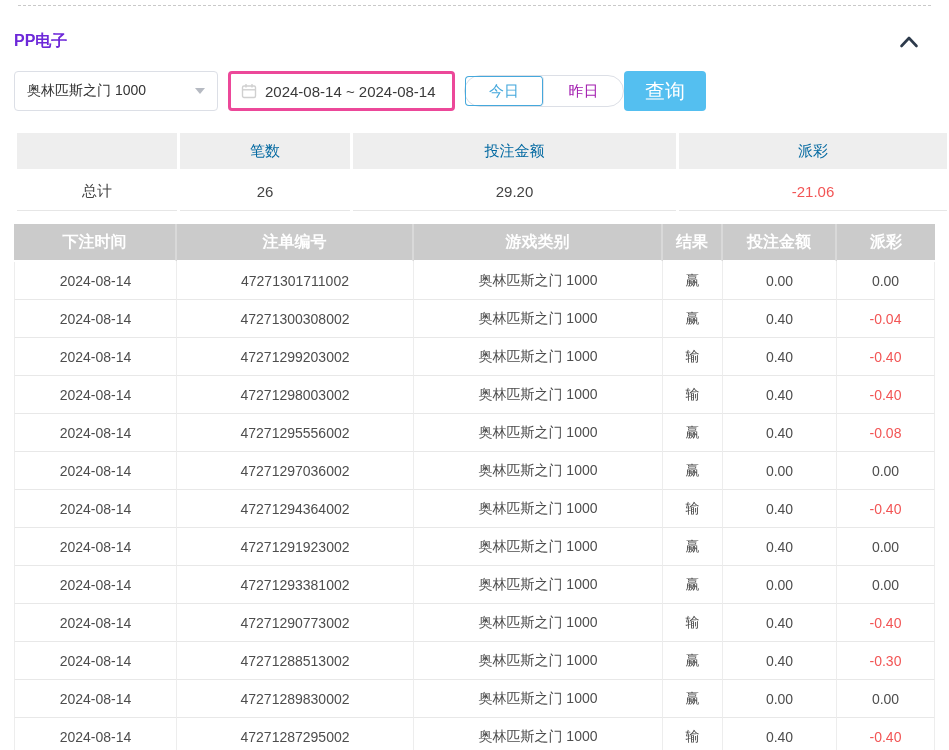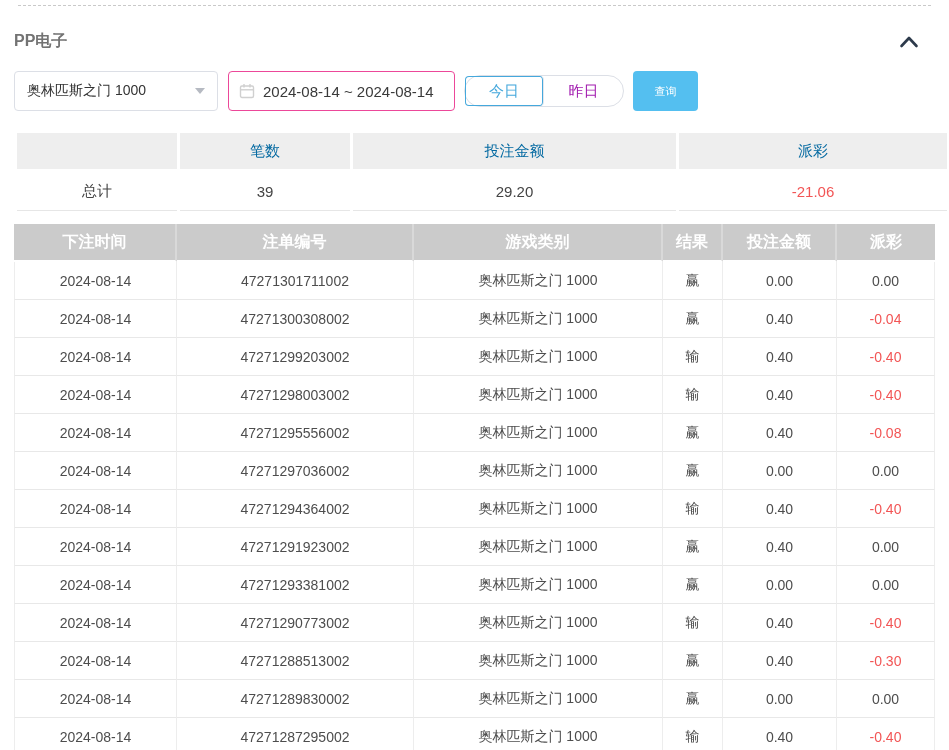--- a/index.html
+++ b/index.html
@@ -2,43 +2,43 @@
 <html><head>
 <meta charset="utf-8">
 <style>
   * { margin:0; padding:0; box-sizing:border-box; }
   html,body { width:949px; height:750px; background:#fff; overflow:hidden;
     font-family:"Liberation Sans","DejaVu Sans",sans-serif; }
 
   .top-dashed { margin:5px 18px 0 18px; border-top:1px dashed #c9c9c9; }
 
   .section-header { margin:25px 30px 0 14px; display:flex; align-items:center; justify-content:space-between; }
-  .section-title { font-size:16px; font-weight:bold; color:#737373; }
+  .section-title { font-size:16px; font-weight:bold; color:#6d28d9; }
   .collapse-btn { cursor:pointer; display:flex; align-items:center; }
 
   .filter-bar { margin:19px 14px 0; display:flex; align-items:center; }
 
   .select-box { width:204px; height:40px; border:1px solid #dcdfe6; border-radius:4px;
     display:flex; align-items:center; justify-content:space-between; padding:0 12px;
     font-size:14px; color:#333; cursor:pointer; background:#fff; }
   .caret-down { width:0; height:0; border-left:5px solid transparent; border-right:5px solid transparent;
     border-top:6px solid #b6bac2; }
 
-  .date-box { margin-left:10px; width:227px; height:40px; border:1px solid #ec4899; border-radius:4px;
+  .date-box { margin-left:10px; width:227px; height:40px; border:3px solid #ec4899; border-radius:4px;
     display:flex; align-items:center; padding:0 10px; font-size:15px; color:#3a3a3a; cursor:pointer; background:#fff; }
   .date-box .cal { margin-right:8px; display:flex; }
 
   .segmented { margin-left:9px; display:flex; height:32px; border:1px solid #dcdfe6; border-radius:16px; background:#fff; }
   .seg { width:79px; height:100%; background:transparent; border:none; border-right:1px solid #e4e7ed;
     font-size:15px; color:#a21caf; cursor:pointer; font-family:inherit; }
   .seg:last-child { border-right:none; }
   .seg.active { box-shadow: inset 0 0 0 1px #45a8dc; border-radius:4px; color:#45a8dc; }
 
-  .query-btn { margin-left:9px; width:65px; height:40px; border:none; border-radius:4px;
-    color:#fff; font-size:11px; cursor:pointer; font-family:inherit; }
+  .query-btn { width:82px; height:40px; border:none; border-radius:4px;
+    color:#fff; font-size:20px; cursor:pointer; font-family:inherit; }
 
   table { table-layout:fixed; border-collapse:separate; }
 
   .summary { margin:22px 14px 0; width:921px; border-spacing:3px 0; }
   .summary th { height:39px; background:#eeeeee; color:#0369a1; font-weight:normal; font-size:15px;
     text-align:center; border-bottom:3px solid #fff; }
   .summary td { height:39px; background:#fff; color:#444; font-size:15px; text-align:center;
     border-bottom:1px solid #e6e6e6; }
 
   .bets { margin:13px 14px 0; width:921px; border-spacing:0; }
@@ -102,21 +102,21 @@
       <tr>
         <th></th>
         <th>笔数</th>
         <th>投注金额</th>
         <th>派彩</th>
       </tr>
     </thead>
   <tbody>
       <tr>
         <td>总计</td>
-        <td>39</td>
+        <td>26</td>
         <td>29.20</td>
         <td class="neg">-21.06</td>
       </tr>
     </tbody>
 </table>
 
 <table class="bets">
   <colgroup>
       <col style="width:163px">
       <col style="width:237px">

